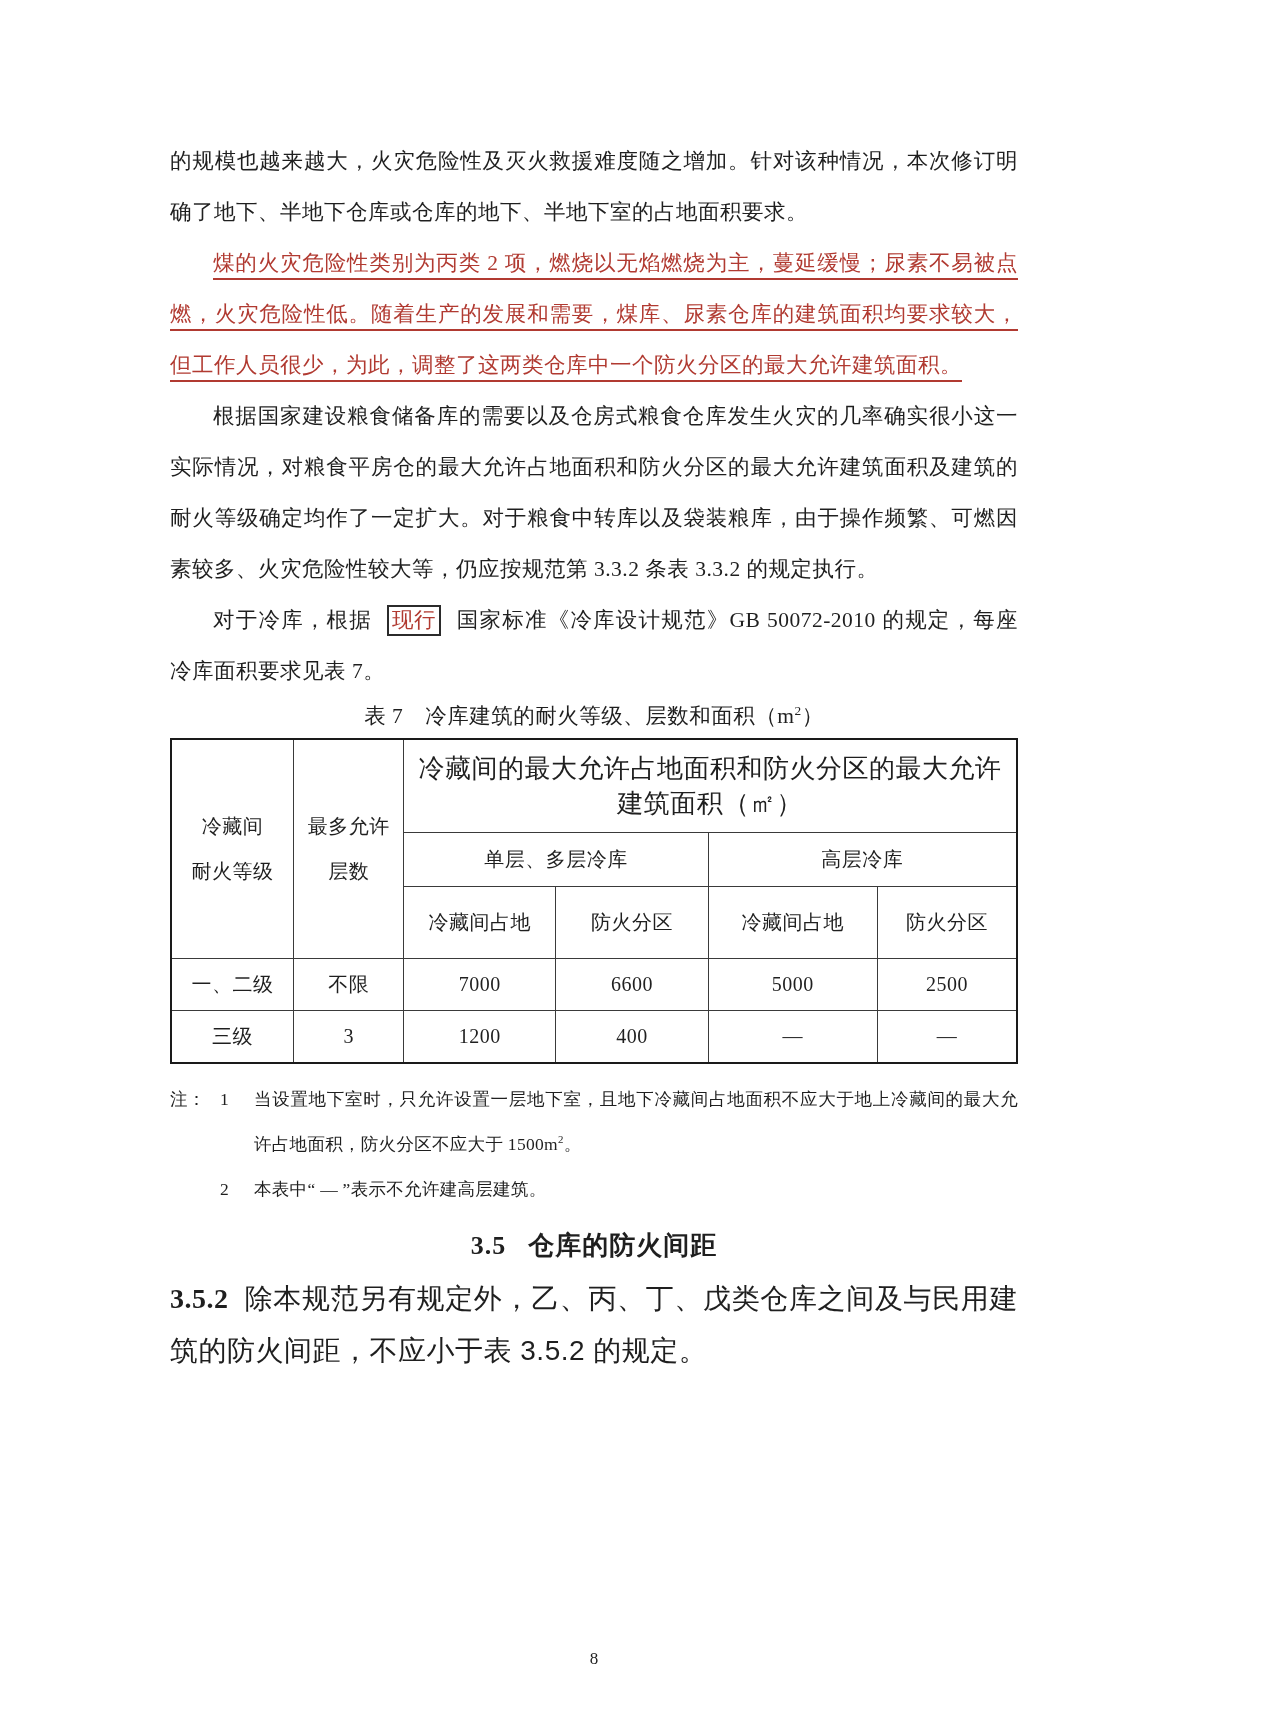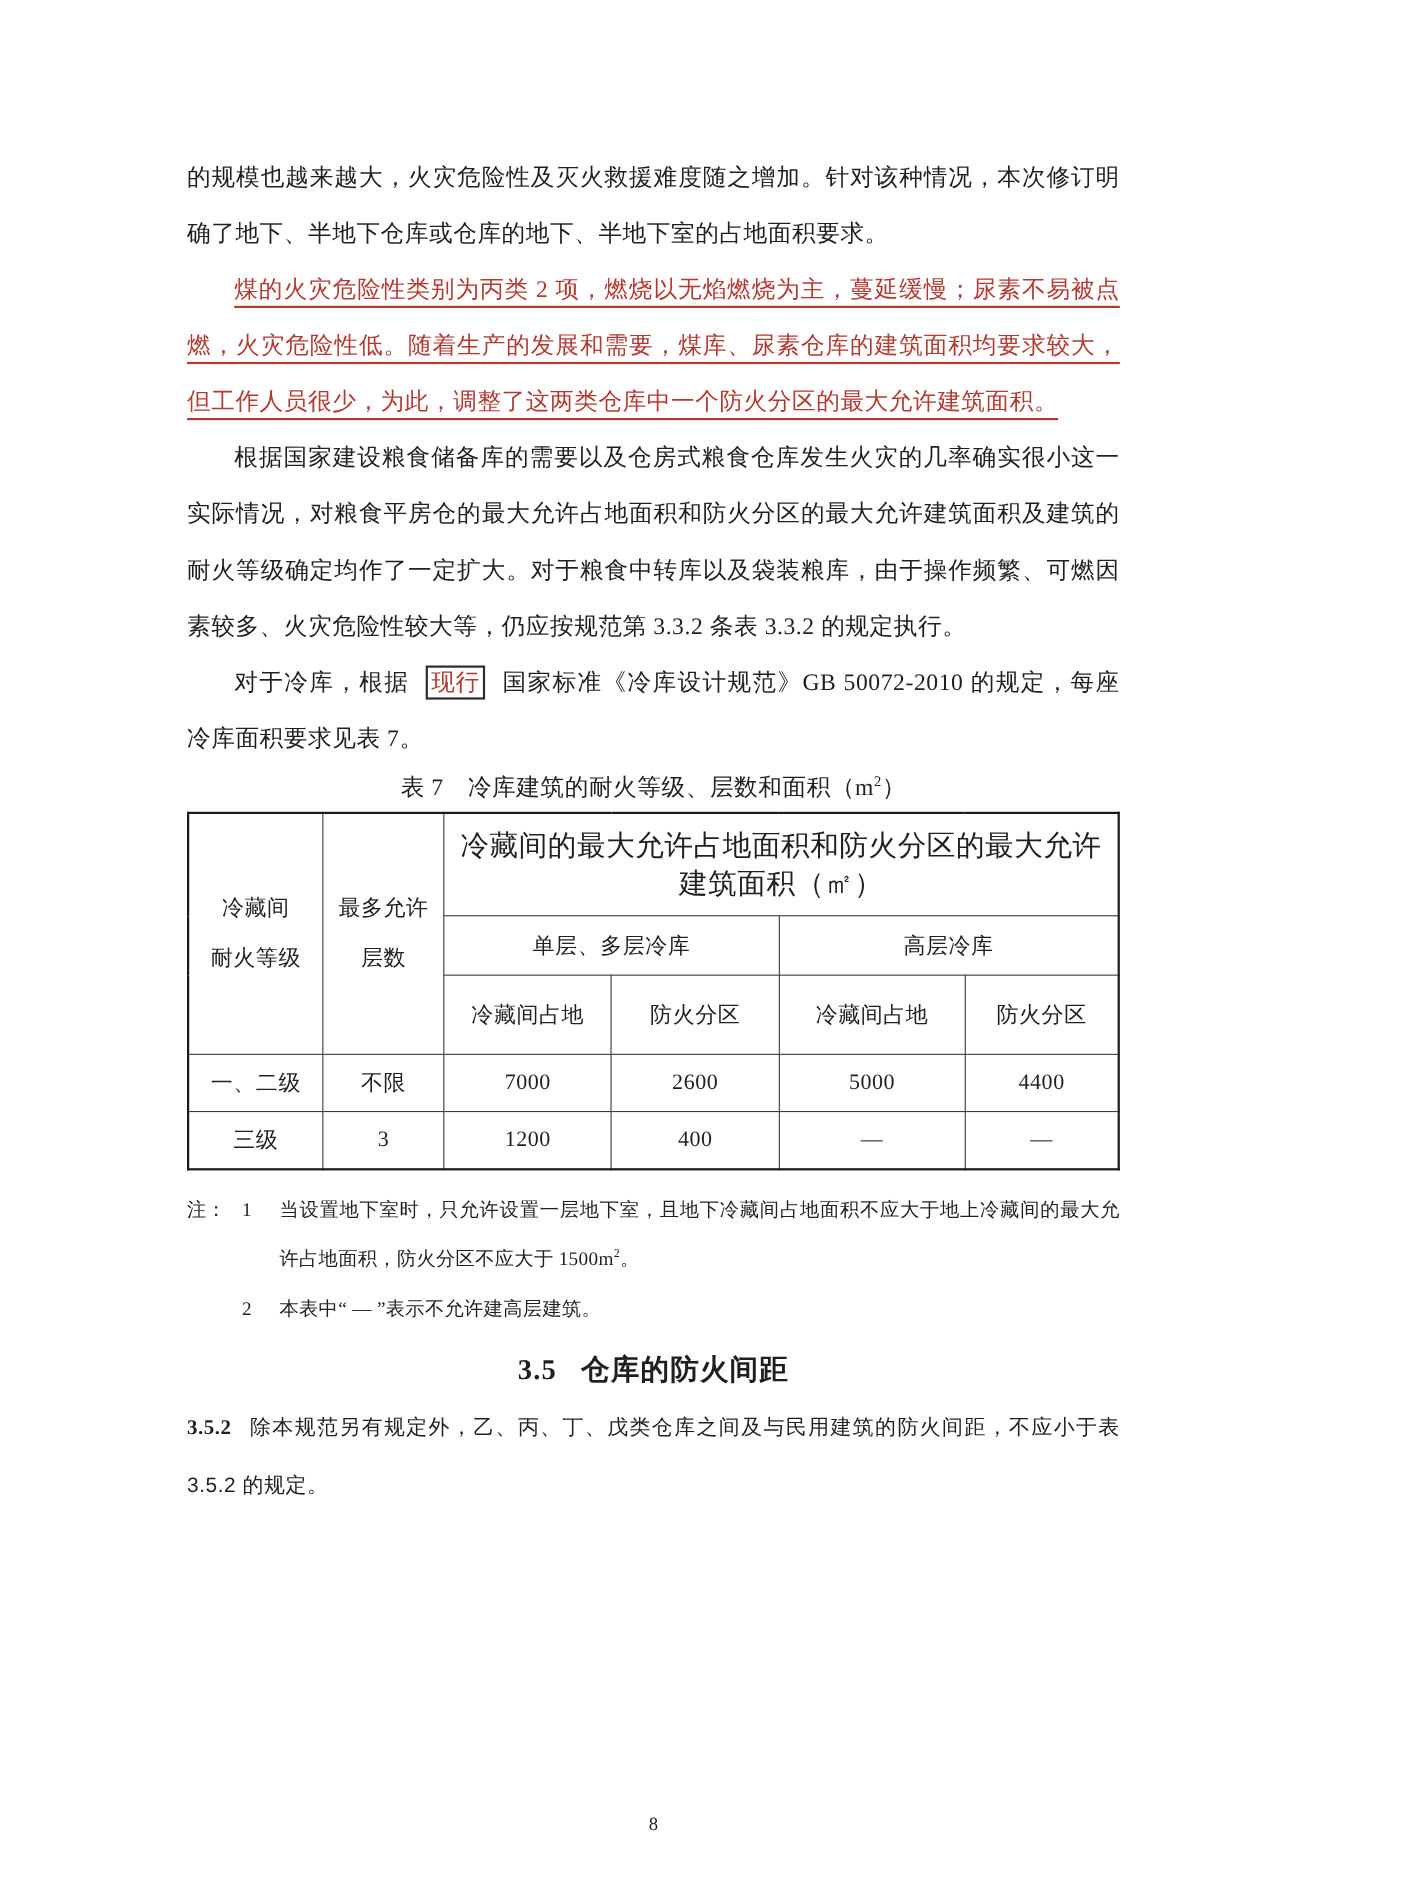--- a/index.html
+++ b/index.html
@@ -83,21 +83,21 @@
     text-align:center;
     font-family:"Liberation Sans","DejaVu Sans",sans-serif;
     font-weight:bold;
     font-size:26px;
     letter-spacing:1px;
   }
   .section-heading .num{margin-right:22px;font-family:"Liberation Serif","DejaVu Serif",serif;}
   .clause{
     margin:10px 0 0 0;
     font-family:"Liberation Sans","DejaVu Sans",sans-serif;
-    font-size:19px;
+    font-size:28px;
     line-height:52px;
     text-align:justify;
     letter-spacing:0.5px;
   }
   .clause .clause-num{
     font-family:"Liberation Serif","DejaVu Serif",serif;
     font-weight:bold;
     margin-right:16px;
   }
   .page-num{
@@ -151,23 +151,23 @@
         <tr>
           <td>冷藏间占地</td>
           <td>防火分区</td>
           <td>冷藏间占地</td>
           <td>防火分区</td>
         </tr>
         <tr class="data-row">
           <td>一、二级</td>
           <td>不限</td>
           <td>7000</td>
-          <td>2600</td>
+          <td>6600</td>
           <td>5000</td>
-          <td>4400</td>
+          <td>2500</td>
         </tr>
         <tr class="data-row">
           <td>三级</td>
           <td>3</td>
           <td>1200</td>
           <td>400</td>
           <td>—</td>
           <td>—</td>
         </tr>
       </tbody>

